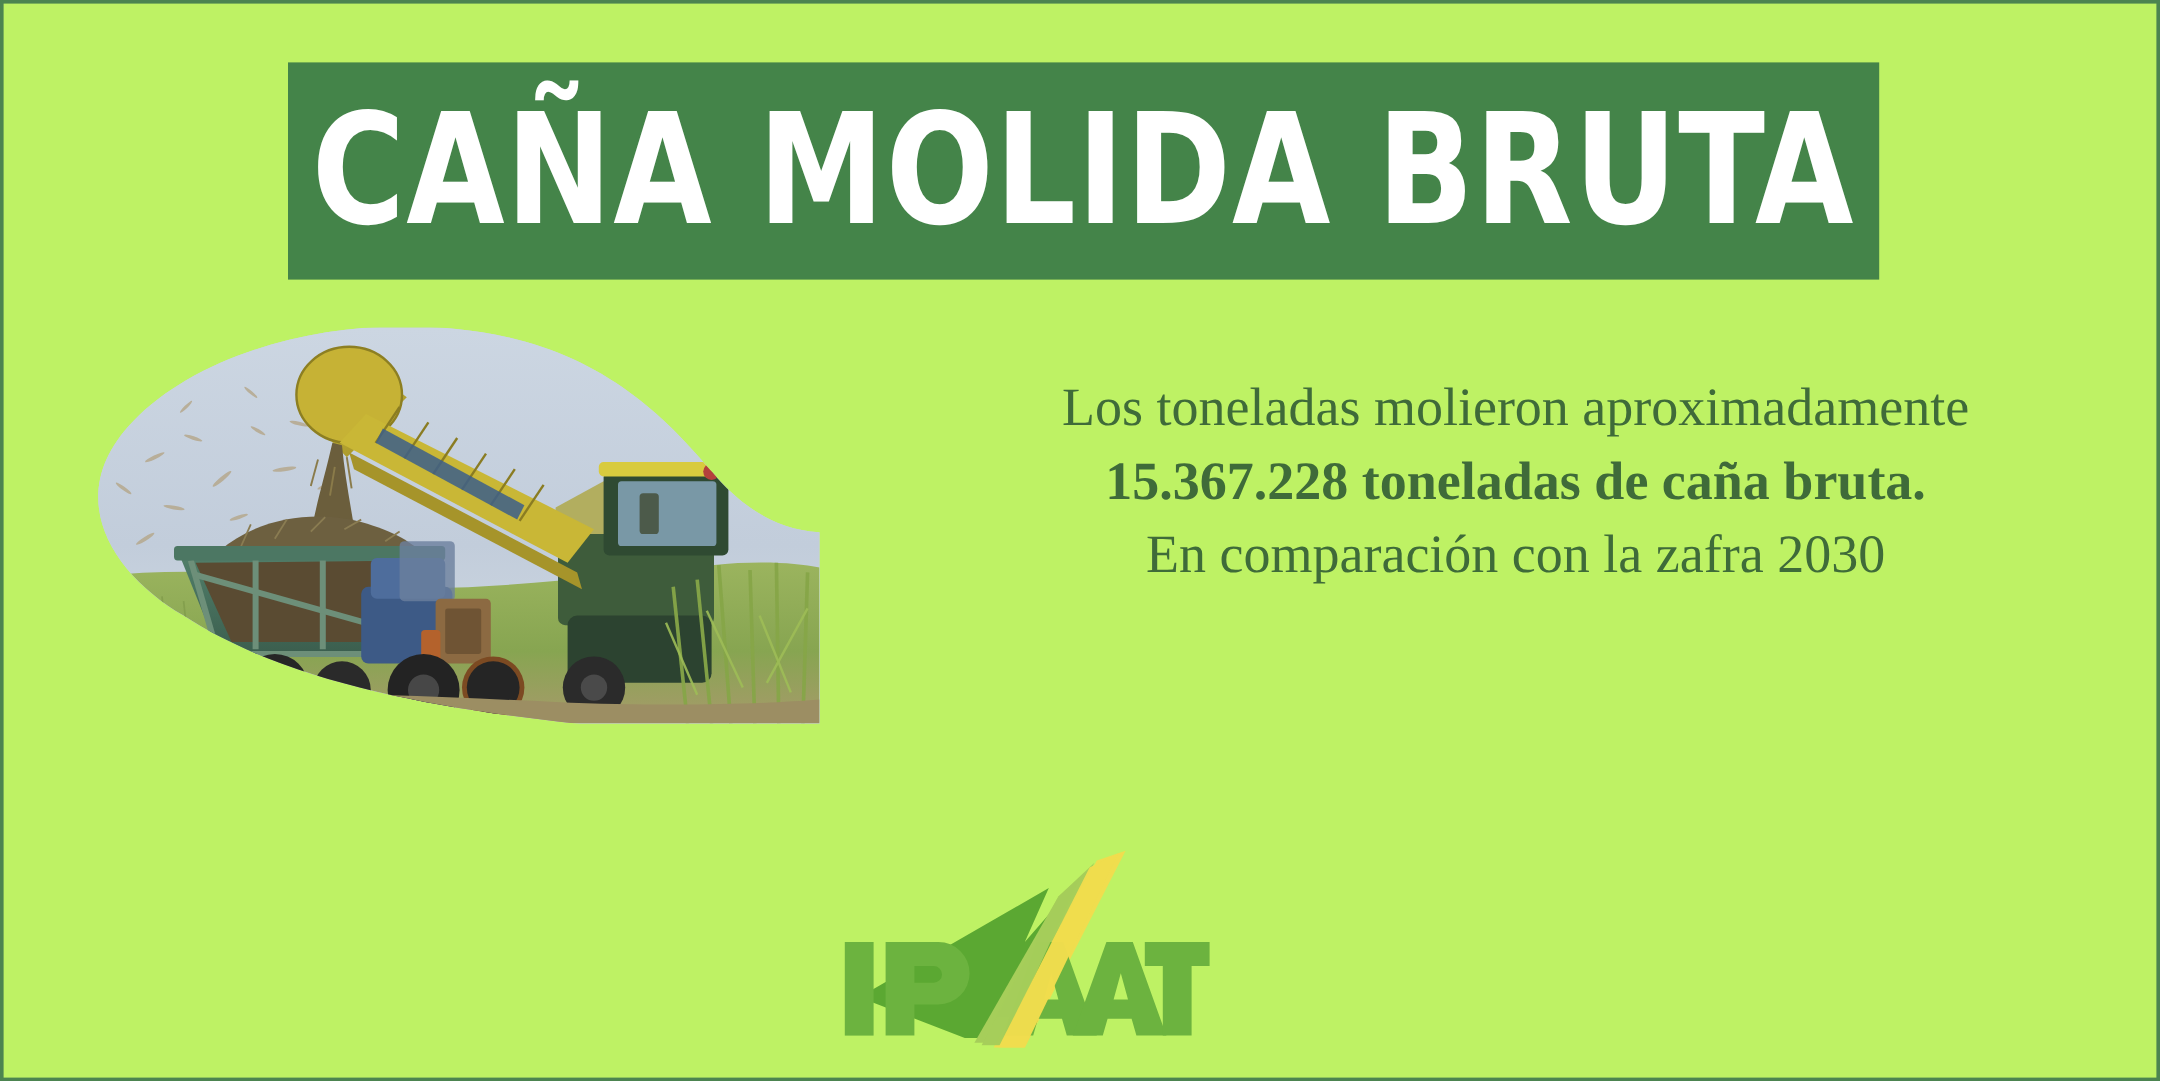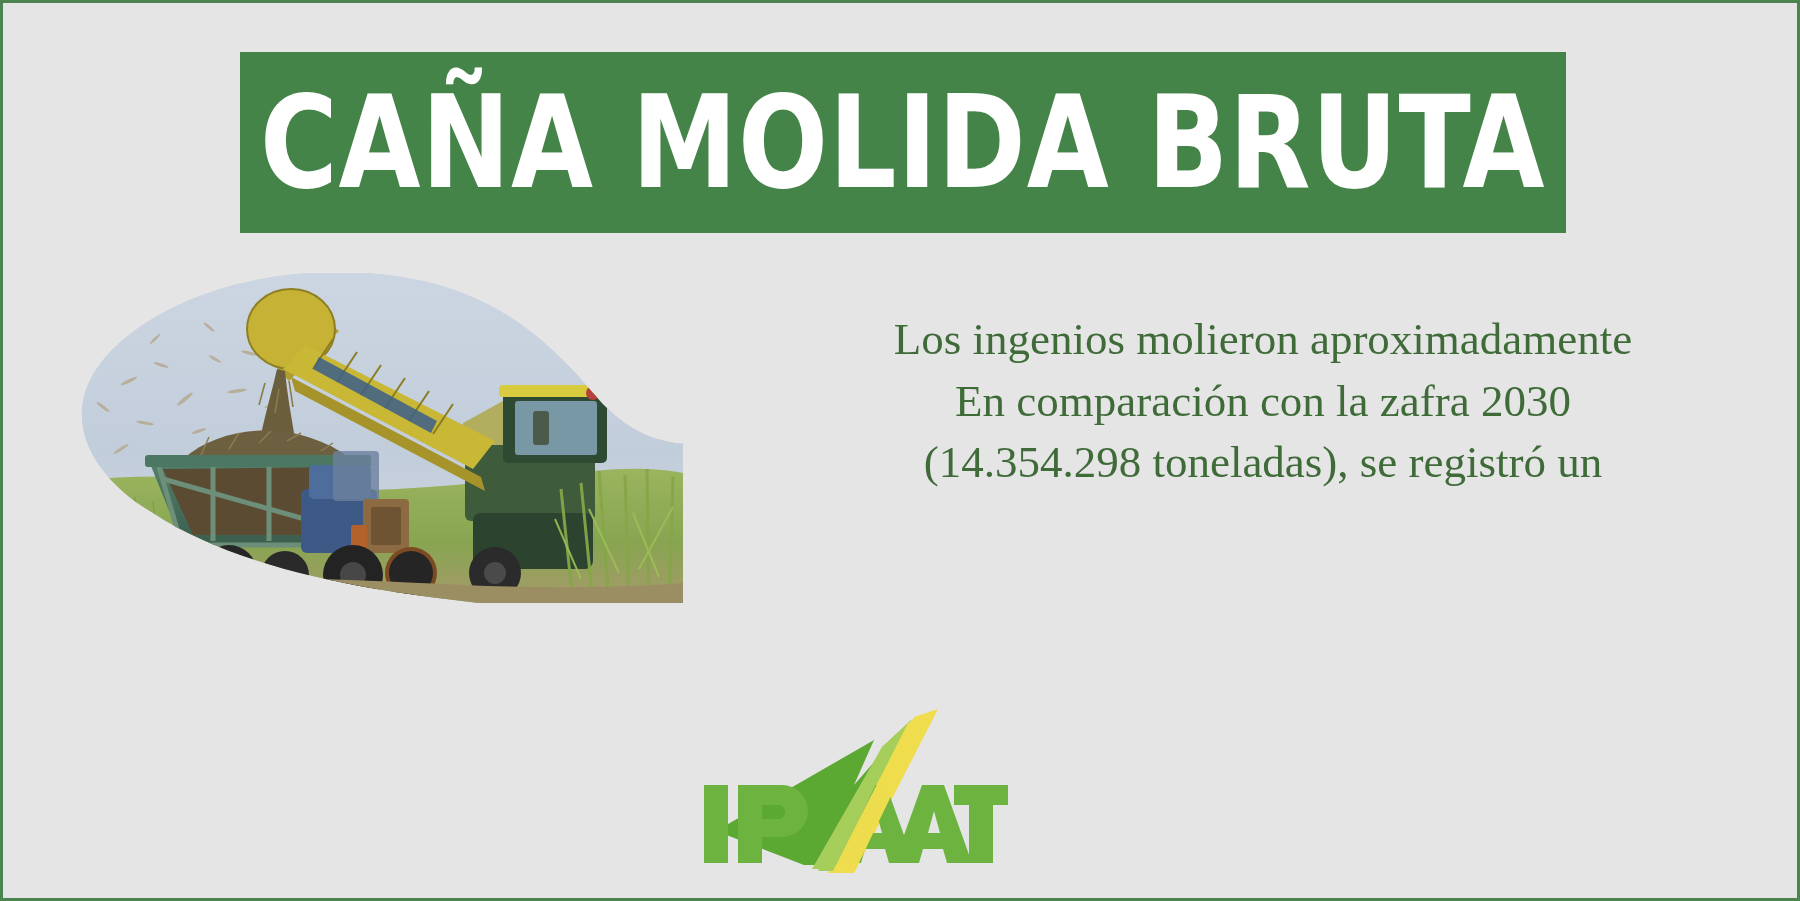--- a/index.html
+++ b/index.html
@@ -9,21 +9,21 @@
     background: #ffffff;
   }
   body {
     font-family: "Liberation Sans", sans-serif;
   }
 
   .infographic {
     position: relative;
     width: 1800px;
     height: 901px;
-    background: #e5e5e5;
+    background: #bef264;
     box-sizing: border-box;
     border: 3px solid #4c8450;
     overflow: hidden;
   }
 
   
   .title-banner {
     position: absolute;
     left: 237px;
     top: 49px;
@@ -255,23 +255,23 @@
           <path d="M626 304 L600 240"></path>
             <path d="M548 306 L522 246"></path>
         </g>
 
         <path d="M0 312 C 140 298, 300 306, 430 312 C 520 316, 600 314, 650 310 L650 330 L0 330 Z" fill="#9c8e63"></path>
       </svg>
     </div>
   </div>
 
   <div class="copy">
-    <span class="line">Los ingenios molieron aproximadamente</span>
+    <span class="line">Los toneladas molieron aproximadamente</span>
+    <span class="line bold">15.367.228 toneladas de caña bruta.</span>
     <span class="line">En comparación con la zafra 2030</span>
-    <span class="line">(14.354.298 toneladas), se registró un</span>
   </div>
 
   <div class="logo">
     <svg viewBox="0 0 330 185">
 
       <g>
         <path d="M30 138 L188 47 L168 92 L196 60 L150 172 L118 172 Z" fill="#5ba832"></path>
         <path d="M196 54 L226 26 L150 176 L126 176 Z" fill="#a6ce5a"></path>
         <path d="M228 24 L252 16 L168 180 L142 180 Z" fill="#f0dd4e"></path>
       </g>

